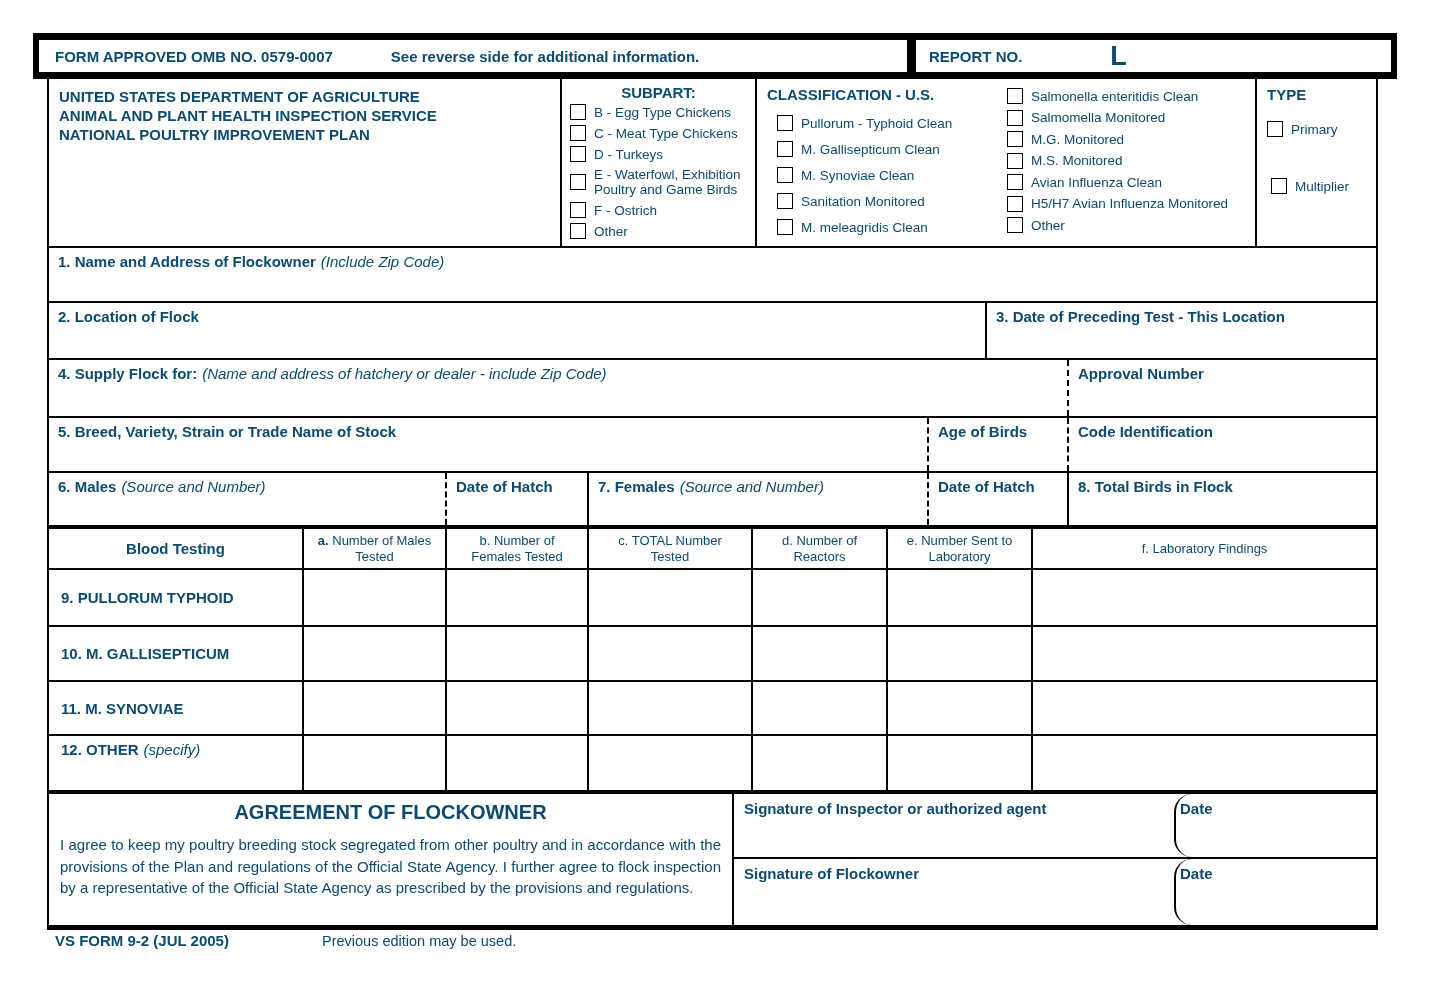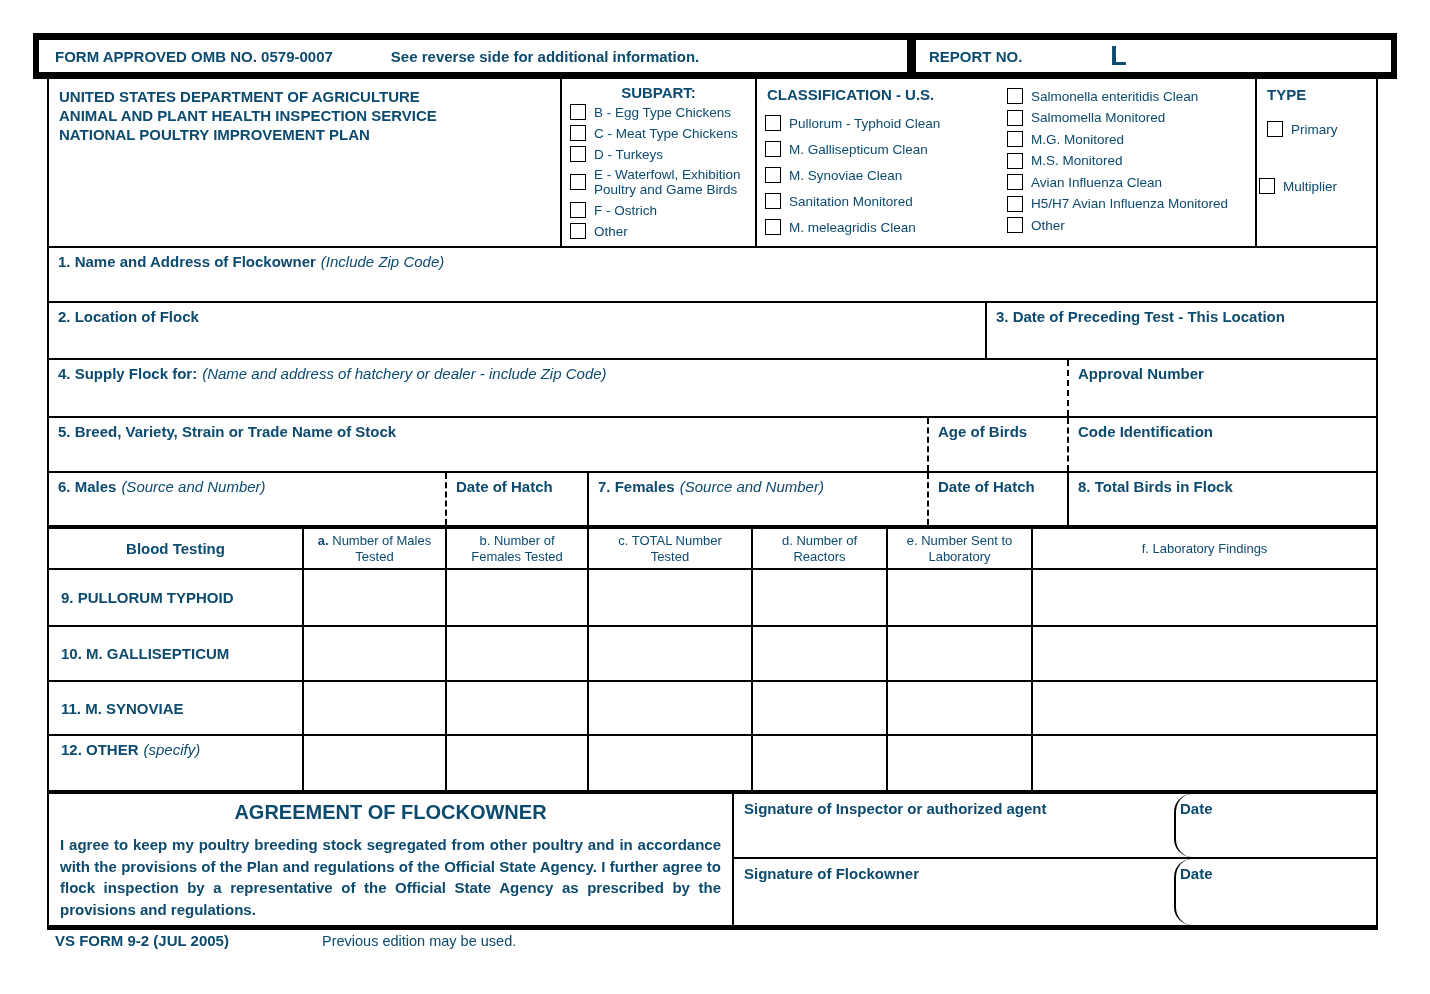--- a/index.html
+++ b/index.html
@@ -24,39 +24,39 @@
   #main-title{margin:20px auto 0;width:290px;text-align:center;font-weight:700;font-size:21px;line-height:27px;}
   .hdr-cell{box-sizing:border-box;border-left:2px solid #000;position:relative;}
   #hdr-subpart{width:195px;padding:5px 0 0 0;}
   #hdr-class{width:500px;}
   #hdr-type{flex:1;}
   .sec-title{font-weight:700;font-size:15px;}
   #subpart-title{text-align:center;margin-bottom:3px;}
   .chk-item{display:flex;align-items:center;gap:8px;font-size:13.5px;font-weight:400;margin:0 4px 5px 8px;line-height:15px;}
   .chk-box{width:14px;height:14px;border:1.6px solid #000;background:#fff;flex:none;}
   #class-title{position:absolute;left:10px;top:7px;}
-  #class-col1{position:absolute;left:8px;top:36px;width:235px;}
+  #class-col1{position:absolute;left:20px;top:36px;width:235px;}
   #class-col1 .chk-item{margin:0 0 10px 0;}
   #class-col2{position:absolute;left:250px;top:9px;width:245px;}
   #class-col2 .chk-item{margin:0 0 5.5px 0;}
   #type-title{position:absolute;left:10px;top:7px;}
   #type-primary{position:absolute;left:10px;top:42px;margin:0;}
-  #type-multiplier{position:absolute;left:2px;top:99px;margin:0;}
+  #type-multiplier{position:absolute;left:14px;top:99px;margin:0;}
   
   #blood-header{height:42px;border-top:1px solid #000;display:flex;box-sizing:border-box;border-bottom:2px solid #000;}
   #blood-header .bh-cell{box-sizing:border-box;display:flex;align-items:center;justify-content:center;text-align:center;font-size:13px;font-weight:400;line-height:16px;padding:2px 10px;}
   .blood-row{display:flex;box-sizing:border-box;border-bottom:2px solid #000;}
   .blood-label{width:253px;box-sizing:border-box;display:flex;align-items:center;padding:5px 12px;font-size:15px;font-weight:700;}
   .blood-cell{box-sizing:border-box;}
   .w-a{width:143px;} .w-b{width:142px;} .w-c{width:164px;} .w-d{width:135px;} .w-e{width:145px;} .w-f{flex:1;}
   
   #bottom-section{height:135px;box-sizing:border-box;border-top:4px solid #000;display:flex;}
   #agreement-cell{width:683px;box-sizing:border-box;padding:5px 11px 0 11px;}
   #agreement-title{text-align:center;font-weight:700;font-size:20px;margin:2px 0 10px 0;}
-  #agreement-text{font-weight:700;font-size:15px;line-height:21.5px;text-align:justify;}
+  #agreement-text{font-weight:400;font-size:15px;line-height:21.5px;text-align:justify;}
   #sig-col{flex:1;border-left:2px solid #000;display:flex;flex-direction:column;box-sizing:border-box;}
   .sig-row{display:flex;box-sizing:border-box;}
   #sig-row-1{height:65px;border-bottom:2px solid #000;}
   #sig-row-2{flex:1;}
   .sig-cell{flex:1;box-sizing:border-box;padding:6px 10px;font-size:15px;font-weight:700;border-radius:18px;}
   .date-cell{width:202px;box-sizing:border-box;border-left:2px solid #000;padding:6px 4px;font-size:15px;font-weight:700;border-radius:18px;}
   
   #footer-form-no{position:absolute;left:55px;top:932px;font-weight:700;font-size:15px;}
   #footer-note{position:absolute;left:322px;top:933px;font-weight:400;font-size:14.5px;}
   .report-val{font-size:27px;font-weight:700;margin-left:88px;line-height:27px;}

